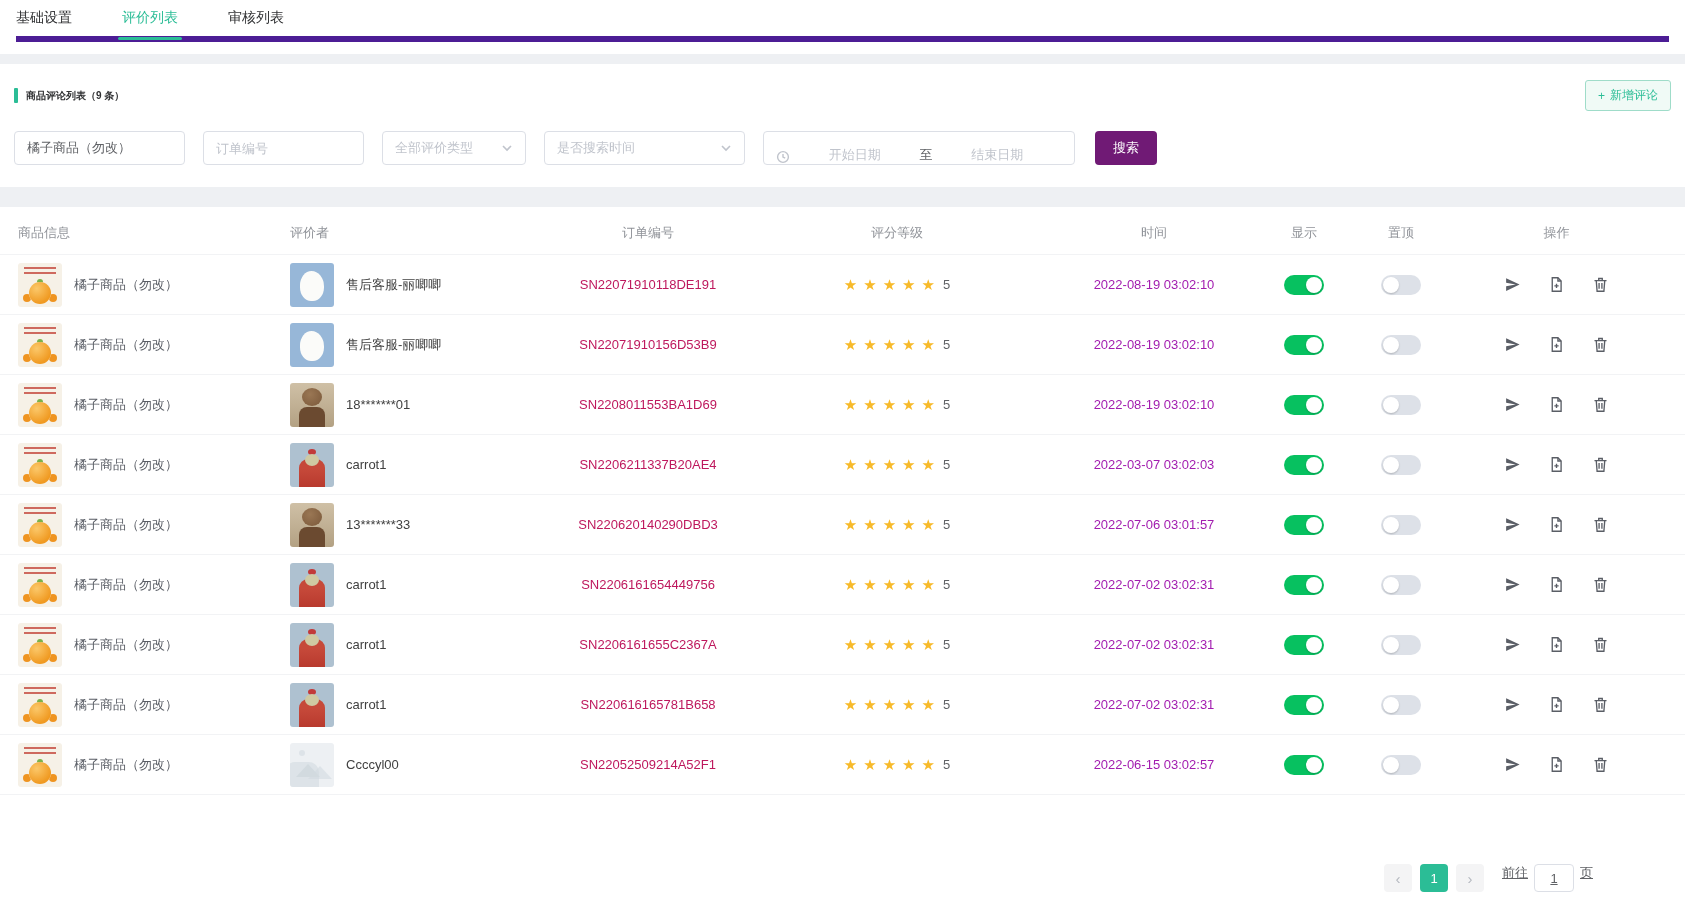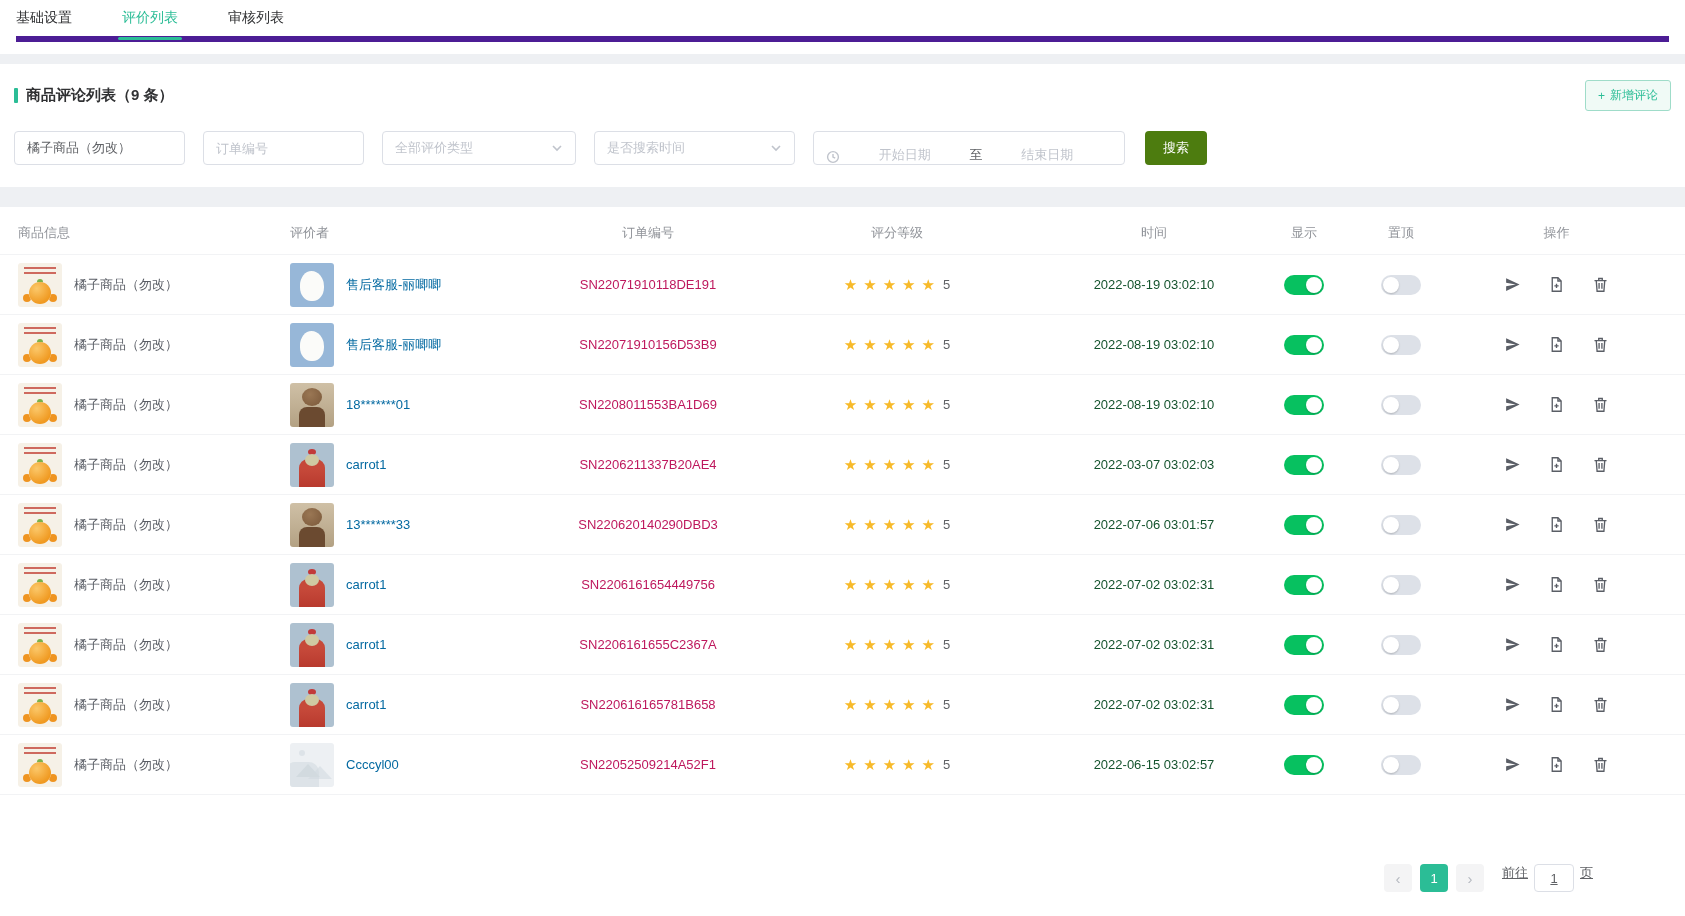--- a/index.html
+++ b/index.html
@@ -11,57 +11,57 @@
   }
   
   .tabs-card { background:#fff; padding:0 16px 12px 16px; }
   .tabs-row { display:flex; gap:50px; height:42px; align-items:center; border-bottom:6px solid #4c1d95; }
   .tab { font-size:14px; color:#303133; cursor:pointer; position:relative; height:42px; display:flex; align-items:center; }
   .tab.active { color:var(--accent); }
   .tab.active::after { content:''; position:absolute; left:-4px; right:-4px; bottom:-1px; height:3px; background:var(--accent); border-radius:2px; }
   
   .filter-card { background:#fff; margin-top:10px; padding:16px 14px 22px 14px; }
   .panel-title-row { display:flex; align-items:center; justify-content:space-between; }
-  .panel-title { display:flex; align-items:center; gap:8px; font-weight:bold; font-size:15px; color:#303133; }
+  .panel-title { display:flex; align-items:center; gap:8px; font-weight:bold; font-size:10px; color:#303133; }
   .panel-title::before { content:''; width:4px; height:15px; background:var(--accent); border-radius:1px; }
   .add-btn { display:flex; align-items:center; gap:5px; border:1px solid #9fdcc9; background:#f0faf6; color:var(--accent);
     font-size:12px; padding:6px 12px; border-radius:3px; cursor:pointer; }
   .filters { display:flex; gap:18px; margin-top:20px; align-items:center; }
   .f-input, .f-select, .f-range { height:34px; border:1px solid #dcdfe6; border-radius:4px; background:#fff; font-size:13px; }
   input.f-input { padding:0 12px; color:#606266; outline:none; }
   input.f-input::placeholder { color:#c0c4cc; }
   .f-input.w1{width:171px} .f-input.w2{width:161px}
   .f-select { display:flex; align-items:center; justify-content:space-between; padding:0 12px; color:#c0c4cc; cursor:pointer; }
-  .f-select.w3{width:194px} .f-select.w4{width:201px}
+  .f-select.w3{width:144px} .f-select.w4{width:201px}
   .chev { width:12px; height:12px; stroke:#c0c4cc; fill:none; stroke-width:1.6; }
   .f-range { width:312px; display:flex; align-items:flex-end; padding:0 12px; color:#c0c4cc; }
   .f-range .sep { color:#606266; }
   .f-range .ph { flex:1; text-align:center; }
   .clock { width:14px; height:14px; stroke:#c0c4cc; fill:none; stroke-width:1.4; }
-  .search-btn { height:34px; padding:0 18px; margin-left:2px; background:#4d7c0f; color:#fff; border:none; border-radius:4px;
+  .search-btn { height:34px; padding:0 18px; margin-left:2px; background:#701a75; color:#fff; border:none; border-radius:4px;
     font-size:13px; cursor:pointer; }
   
   .table-card { background:#fff; margin-top:20px; flex:1; display:flex; flex-direction:column; padding-top:4px; }
   .trow { display:grid; grid-template-columns:272px 268px 180px 318px 196px 104px 90px 1fr;
     align-items:center; padding:0 18px; }
   .thead { height:44px; color:#909399; border-bottom:1px solid #f2f3f5; }
   .thead .c { font-size:13px; }
   .c { display:flex; align-items:center; }
   .c.center { justify-content:center; text-align:center; }
   .data-row { height:60px; border-bottom:1px solid #f2f3f5; }
   .prod-cell { gap:12px; }
   .product-thumb { width:44px; height:44px; border-radius:3px; background:#f6f1e7; position:relative; overflow:hidden; flex:none; }
   .product-thumb::before { content:''; position:absolute; top:4px; left:6px; right:6px; height:9px;
     background:repeating-linear-gradient(180deg,#c75146 0 2px,transparent 2px 5px); opacity:.85; }
   .product-thumb::after { content:''; position:absolute; bottom:3px; left:11px; width:22px; height:22px; border-radius:50%;
     background:radial-gradient(circle at 35% 30%, #fbc86a, #f09a22 70%);
     box-shadow:-13px 5px 0 -7px #ef9420, 13px 5px 0 -7px #ef9420, 0 -11px 0 -8px #7cb24b; }
   .prod-name { color:#5a5e66; }
   .rev-cell { gap:12px; }
-  .reviewer { color:#0369a1; }
+  .reviewer { color:#404040; }
   .avatar { width:44px; height:44px; border-radius:3px; position:relative; overflow:hidden; flex:none; }
   .avatar-blue-figure { background:#97b7d8; }
   .avatar-blue-figure::after { content:''; position:absolute; left:10px; top:8px; width:24px; height:30px;
     background:#fbfbf9; border-radius:48% 52% 46% 46%; }
   .avatar-doll { background:linear-gradient(180deg,#cfc0a6,#b3a183); }
   .avatar-doll::before { content:''; position:absolute; top:5px; left:12px; width:20px; height:18px; border-radius:50%;
     background:radial-gradient(circle at 40% 35%, #9a7754, #7a583a); }
   .avatar-doll::after { content:''; position:absolute; bottom:0; left:9px; width:26px; height:20px; border-radius:8px 8px 0 0;
     background:#6b4a30; }
   .avatar-carrot { background:#aec1d0; }
@@ -71,21 +71,21 @@
     background:#cfc9a2; z-index:1; box-shadow:0 -8px 0 -3px #c13a3a; }
   .avatar-placeholder { background:#edf0f3; }
   .avatar-placeholder::before { content:''; position:absolute; bottom:10px; left:6px; width:0; height:0;
     border-left:12px solid transparent; border-right:12px solid transparent; border-bottom:13px solid #d4dbe1;
     filter:drop-shadow(12px 2px 0 #dde3e8); }
   .avatar-placeholder::after { content:''; position:absolute; top:7px; left:9px; width:6px; height:6px; border-radius:50%;
     background:#dde3e8; box-shadow:0 26px 0 14px rgba(208,216,222,.55); }
   .order-link { color:#be185d; text-decoration:none; cursor:pointer; }
   .stars { display:flex; gap:6px; color:var(--star); font-size:15px; }
   .rating-num { margin-left:8px; color:#606266; }
-  .time-txt { color:#14532d; }
+  .time-txt { color:#a21caf; }
   .toggle { width:40px; height:20px; border-radius:10px; position:relative; cursor:pointer; justify-self:center; }
   .toggle::after { content:''; position:absolute; top:2px; width:16px; height:16px; border-radius:50%; background:#fff;
     box-shadow:0 1px 2px rgba(0,0,0,.2); }
   .toggle.on { background:var(--toggle-on); } .toggle.on::after { right:2px; }
   .toggle.off { background:#dde1e8; } .toggle.off::after { left:2px; }
   .actions { display:flex; gap:27px; justify-content:center; }
   .icon-btn { width:17px; height:17px; cursor:pointer; color:#5a5e66; }
   .icon-btn svg { width:100%; height:100%; }
   
   .pager { margin-top:auto; display:flex; justify-content:flex-end; align-items:center; gap:8px; padding:0 92px 24px 0; }

